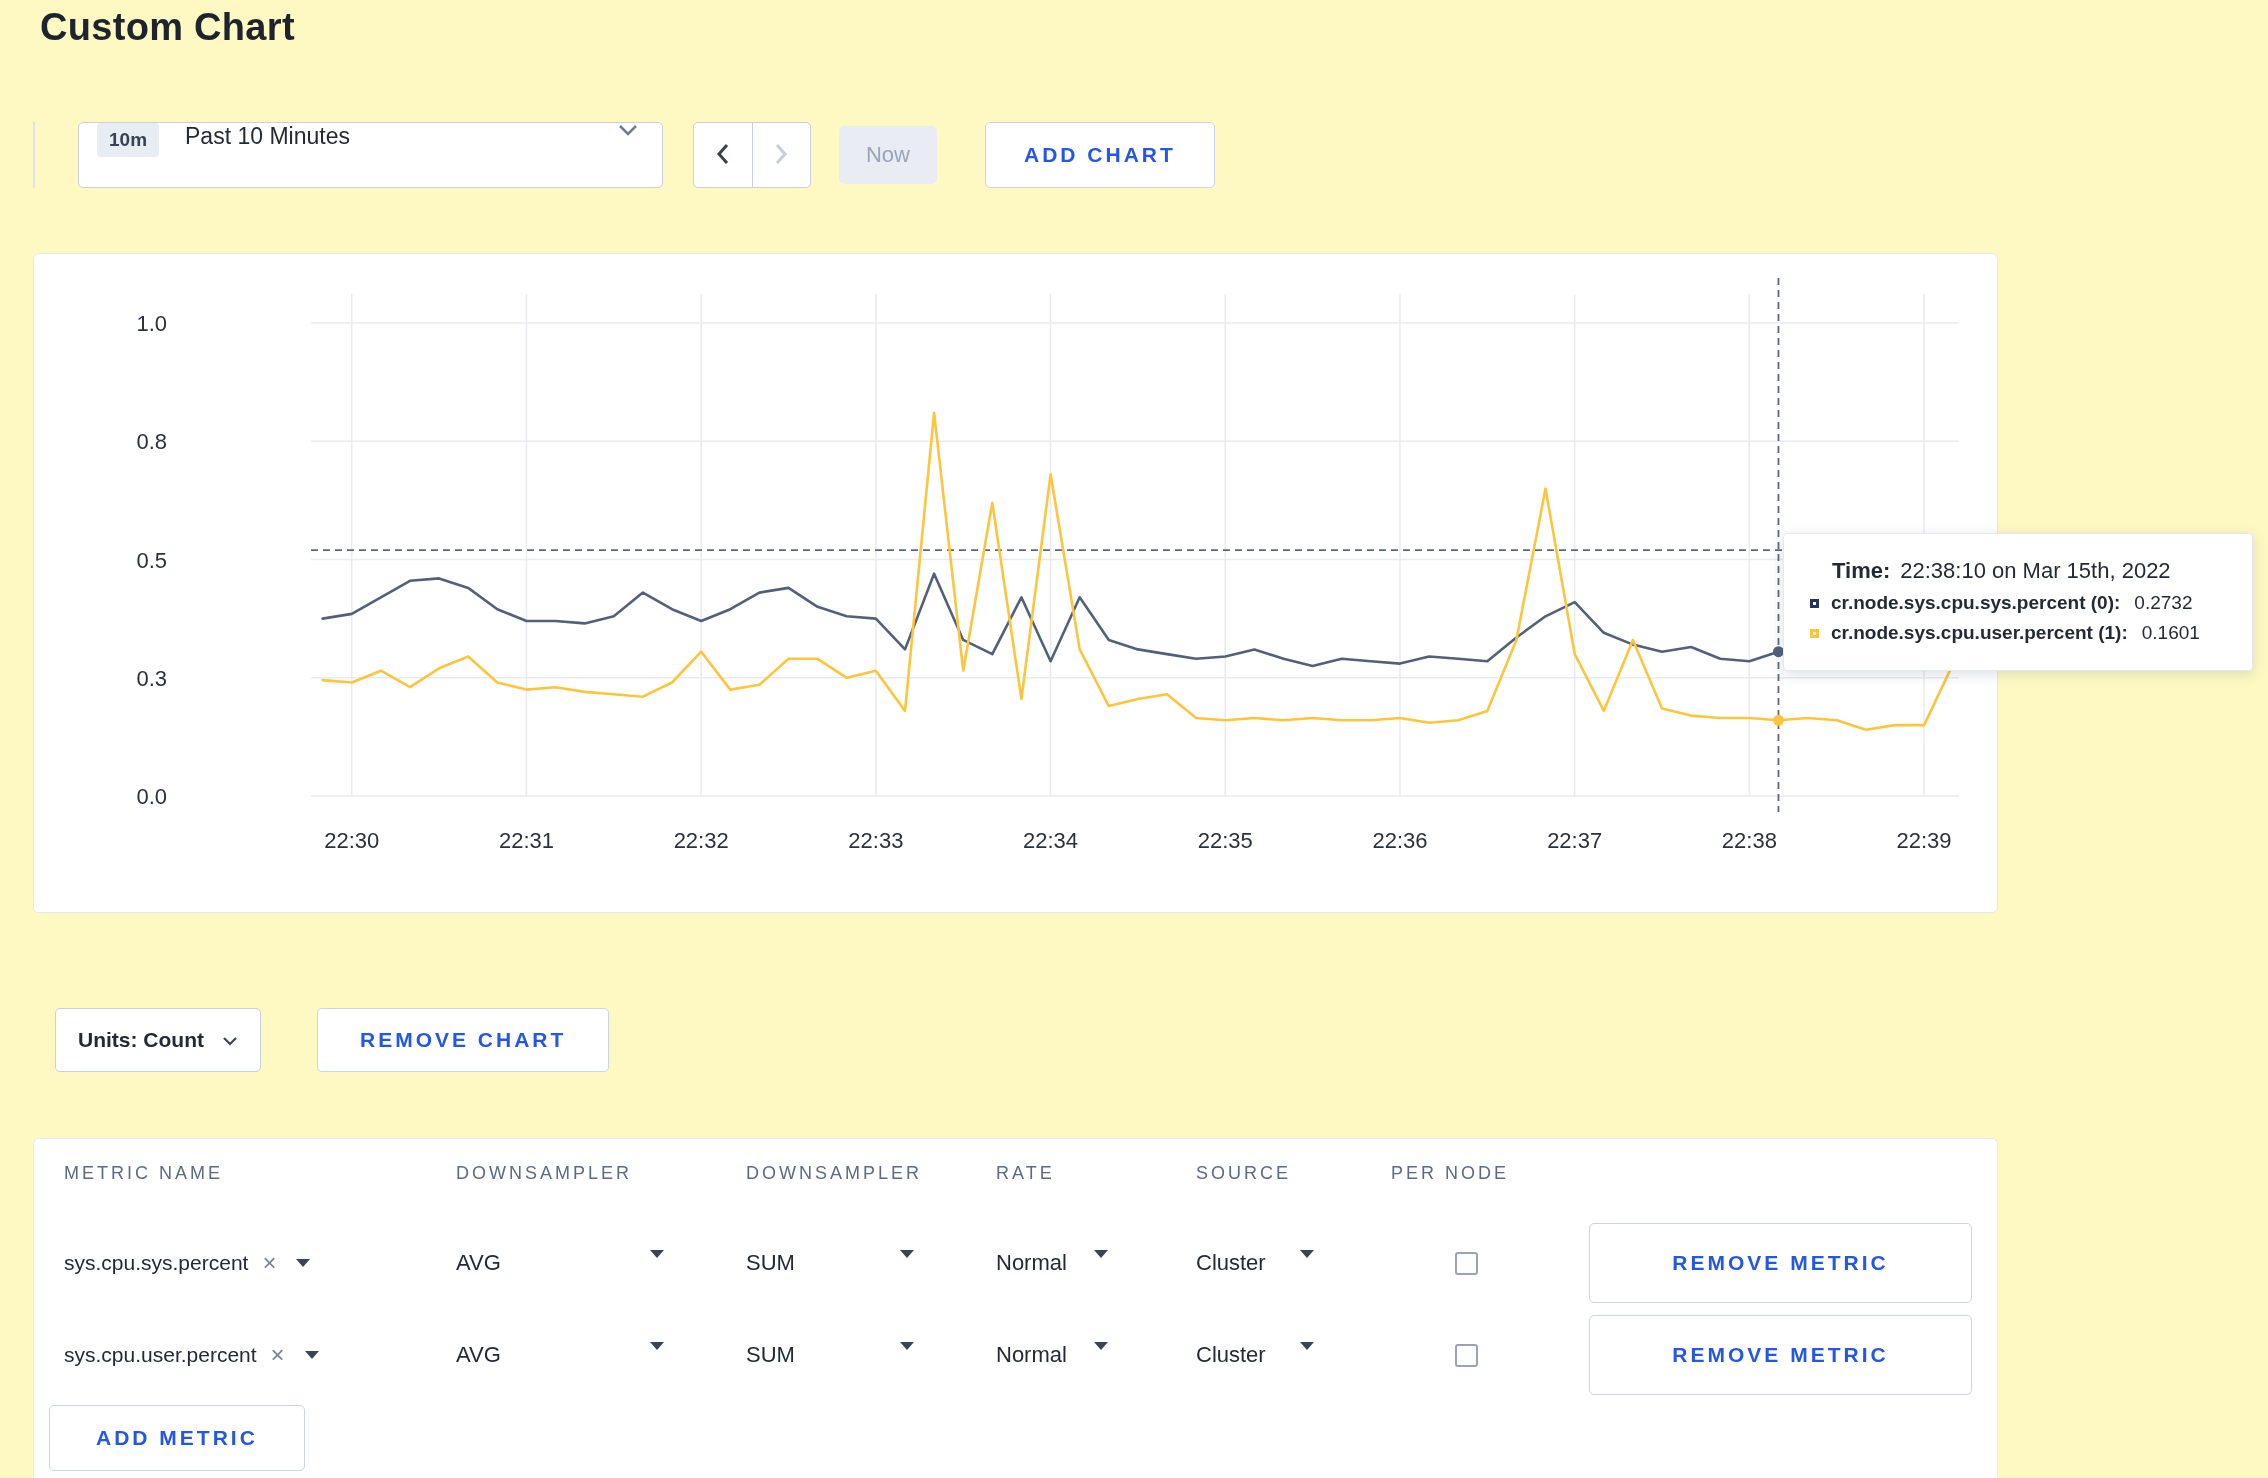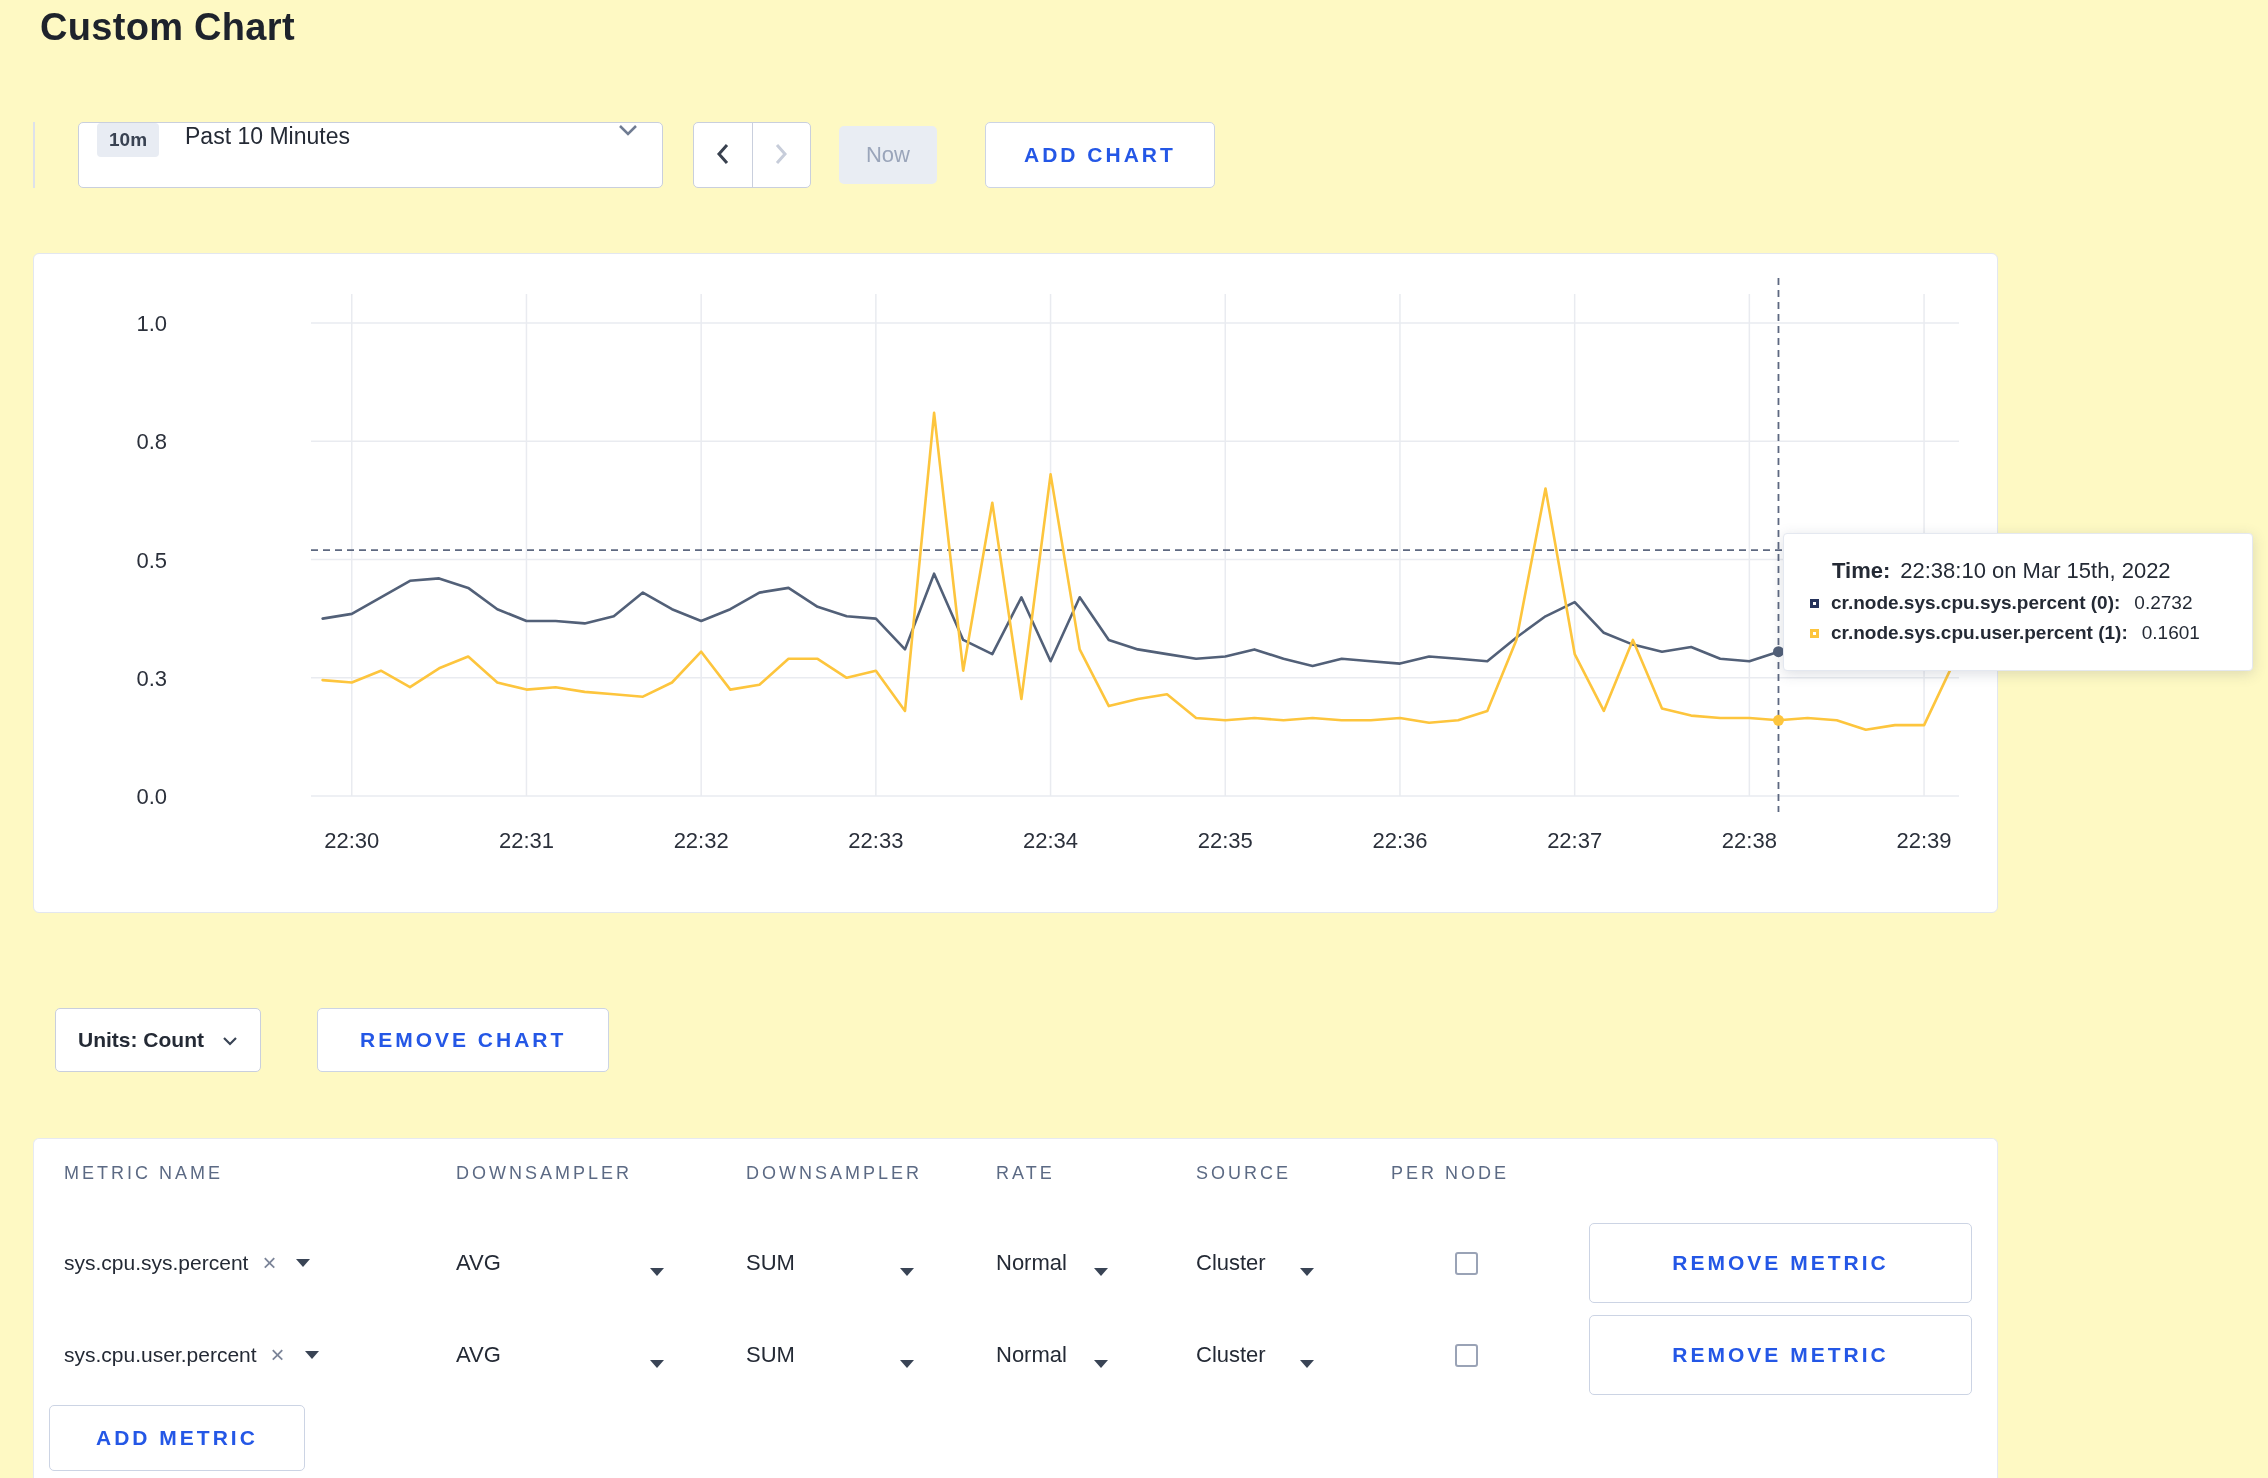--- a/index.html
+++ b/index.html
@@ -149,21 +149,21 @@
   .metric-cell { display: flex; align-items: center; cursor: pointer; }
   .metric-text { font-size: 21px; }
   .metric-x { font-size: 24px; color: #7b8498; margin-left: 14px; line-height: 1; cursor: pointer; }
   .caret {
     width: 0; height: 0;
     border-left: 7px solid transparent;
     border-right: 7px solid transparent;
     border-top: 8px solid #394455;
     margin-left: 20px;
   }
-  .select-cell { display: flex; align-items: flex-end; justify-content: space-between; cursor: pointer; }
+  .select-cell { display: flex; align-items: flex-start; justify-content: space-between; cursor: pointer; }
   .w-ds { width: 208px; }
   .w-ag { width: 168px; }
   .w-rate { width: 112px; }
   .w-src { width: 118px; }
   .pernode-cell { display: flex; align-items: center; }
   .checkbox {
     width: 23px; height: 23px;
     border: 2px solid #9aa3b6;
     border-radius: 3px;
     background: #fff;

